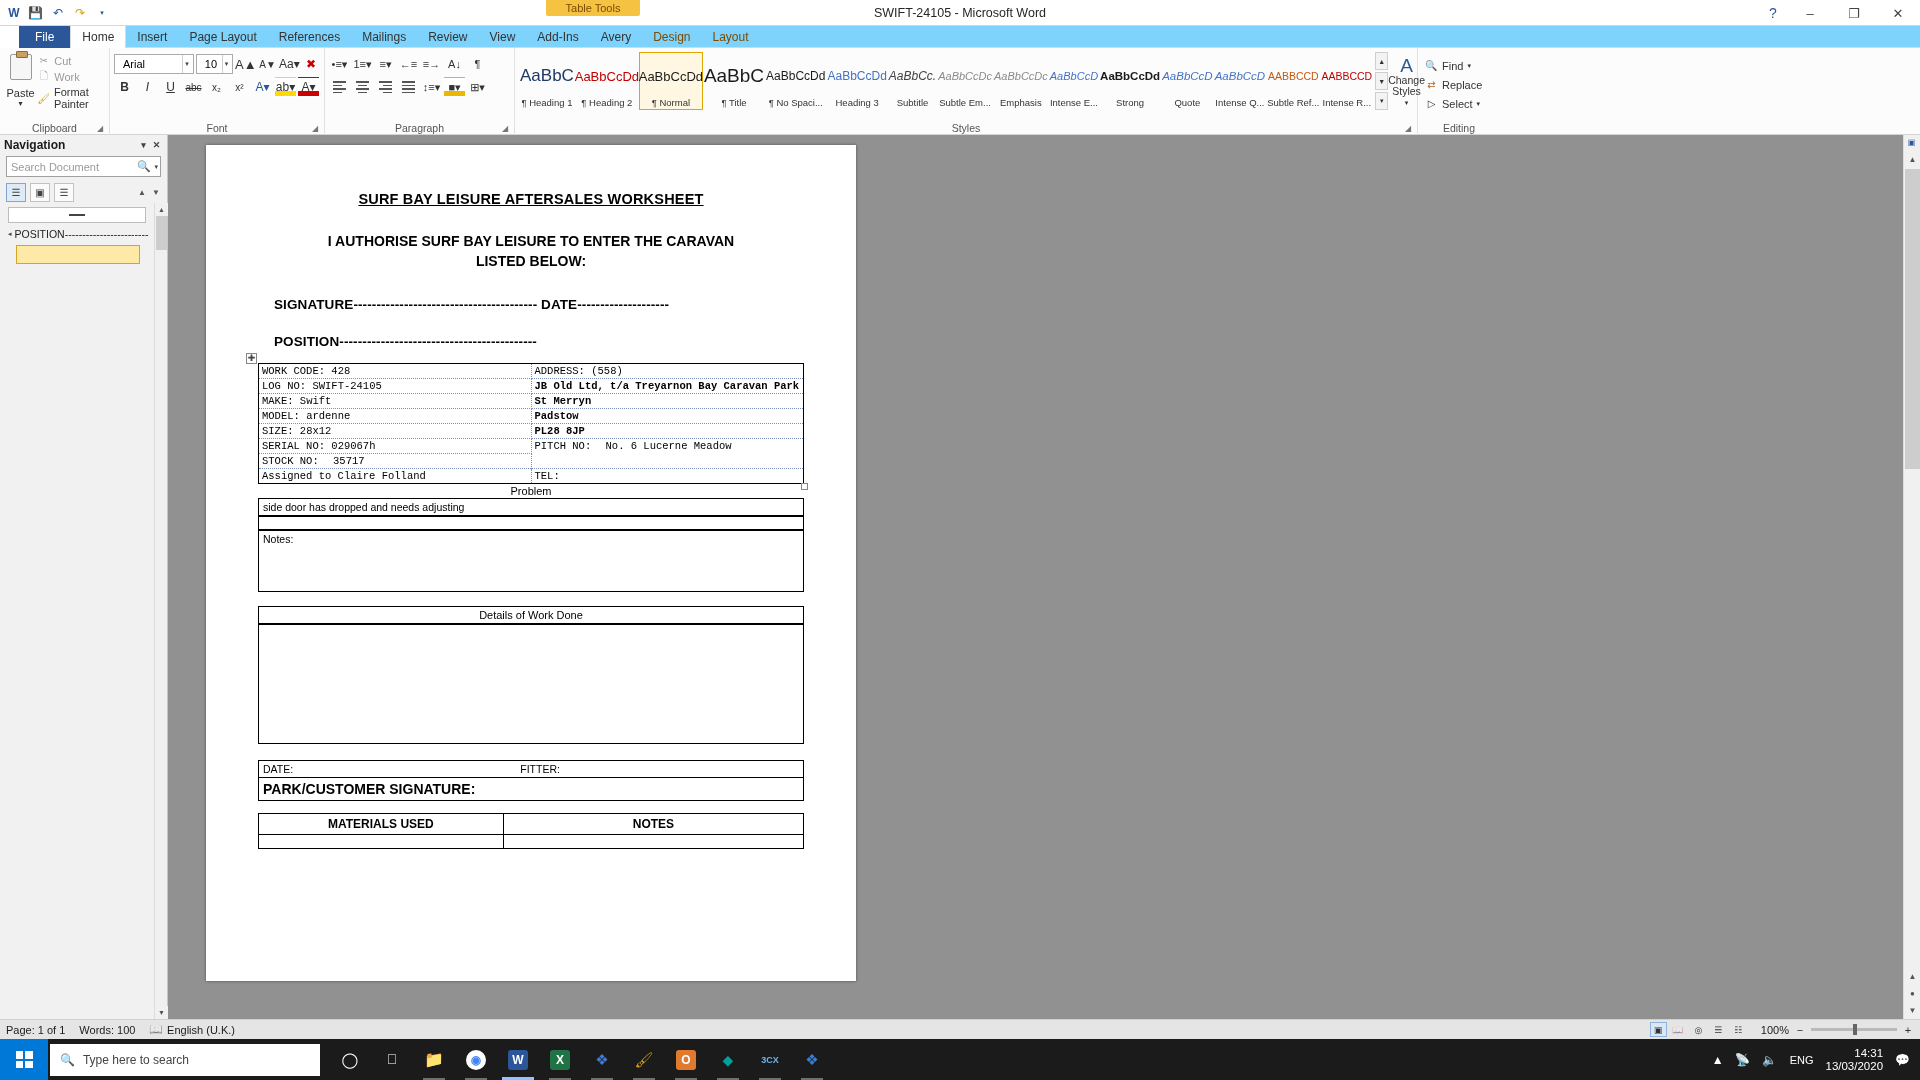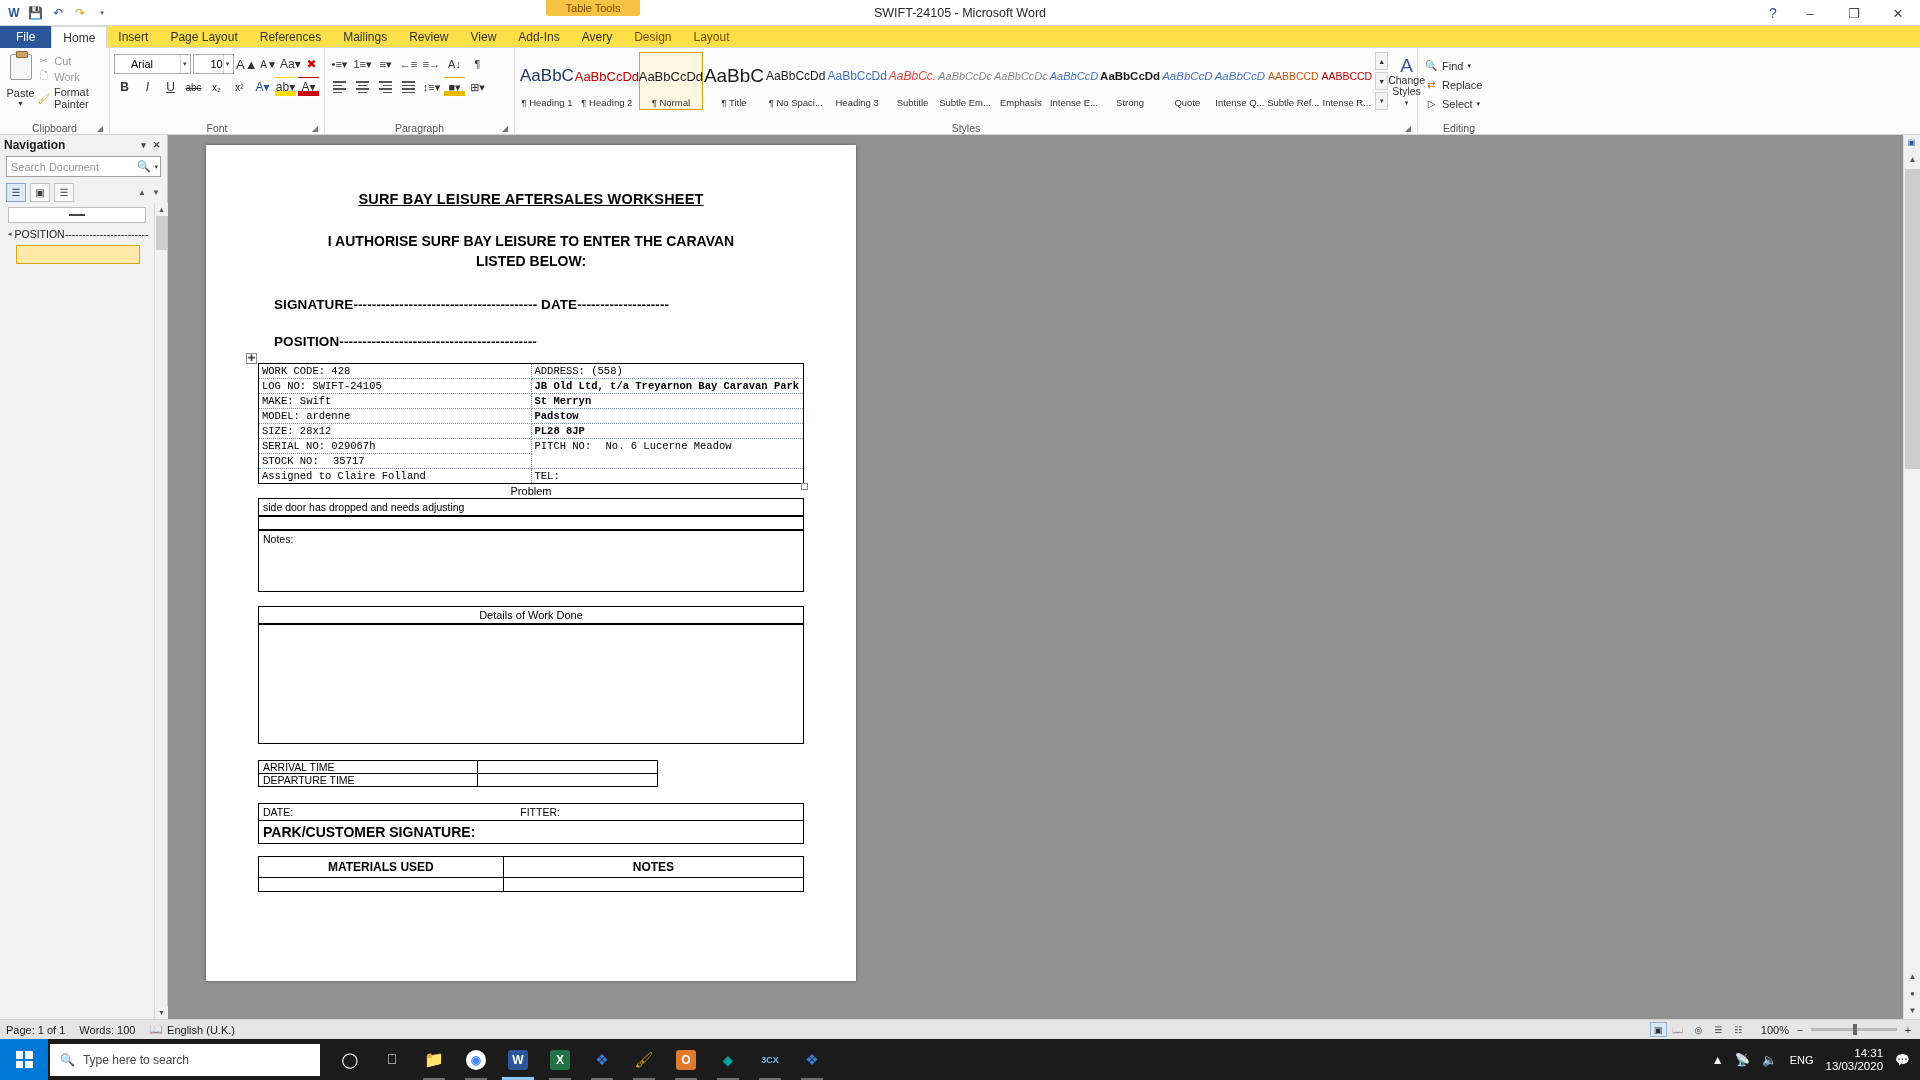--- a/index.html
+++ b/index.html
@@ -30,22 +30,22 @@
     position:absolute; left:546px; top:0; width:94px; height:16px;
     background:#f5c242; color:#7a4a06; font-size:11px; text-align:center; line-height:16px;
     border-radius:0 0 2px 2px;
   }
   .winbtns { position:absolute; right:0; top:0; display:flex; height:26px; align-items:center; }
   .winbtn { width:44px; height:26px; display:flex; align-items:center; justify-content:center; color:#444; font-size:13px; }
   .helpbtn { width:26px; height:26px; display:flex; align-items:center; justify-content:center; color:#2b579a; font-size:14px; margin-right:2px;}
 
   
   .ribbon-tabs {
-    height:22px; background:#fde047; display:flex; align-items:flex-start; font-size:12px;
-    border-bottom:1px solid #d9d9d9; flex:0 0 22px; position:relative;
+    height:22px; background:#7dd3fc; display:flex; align-items:center; font-size:12px;
+    border-bottom:1px solid #d9d9d9; flex:0 0 22px; position:relative;margin-left:19px;
   }
   .rtab { padding:3px 11px 3px 11px; line-height:16px; color:#333; cursor:default; }
   .rtab.file { background:#2b579a; color:#fff; padding:3px 16px; font-weight:normal; }
   .rtab.active { background:#ffffff; border:1px solid #d9d9d9; border-bottom:1px solid #fff; margin-bottom:-1px; }
   .rtab.tt { color:#7a4a06; }
 
   
   .ribbon {
     flex:0 0 87px; height:87px; background:#fcfcfc; border-bottom:1px solid #d4d4d4;
     display:flex; position:relative;
@@ -63,21 +63,21 @@
   .paste .lbl { font-size:11px; color:#333; margin-top:1px; }
   .paste .caret { font-size:8px; color:#333; }
   .clipitems { padding-top:4px; display:flex; flex-direction:column; gap:3px; font-size:11px; color:#9b9b9b; }
   .clipitem { display:flex; align-items:center; gap:4px; }
   .clipitem.active { color:#333; }
   .miniicon { width:13px; height:13px; display:inline-flex; align-items:center; justify-content:center; font-size:10px; }
 
   
   .g-font { width:215px; }
   .rowf { display:flex; align-items:center; gap:2px; margin-bottom:3px; }
-  .combo { height:20px; border:1px solid #ababab; background:#fff; font-size:11px; display:flex; align-items:center; padding:0 2px 0 16px; }
+  .combo { height:20px; border:1px solid #ababab; background:#fff; font-size:11px; display:flex; align-items:center; padding:0 2px 0 8px; }
   .combo .v { flex:1; overflow:hidden; white-space:nowrap; }
   .combo .ar { font-size:7px; color:#444; padding-left:2px; border-left:1px solid #d0d0d0; height:100%; display:flex; align-items:center; padding-right:2px;}
   .fbtn { width:21px; height:20px; display:flex; align-items:center; justify-content:center; font-size:12px; color:#333; border:1px solid transparent; }
   .fbtn.small { font-size:10px; }
 
   
   .g-par { width:190px; }
   .pbtn { width:21px; height:20px; display:flex; align-items:center; justify-content:center; font-size:11px; color:#333; border:1px solid transparent; position:relative; }
   .lines { display:flex; flex-direction:column; gap:2px; width:13px; }
   .lines i { display:block; height:1.5px; background:#555; }
@@ -372,21 +372,21 @@
         </div>
         <div class="sitem">
           <div class="sprev" style="font-size:12px;">AaBbCcDd</div>
           <div class="sname">¶ No Spaci...</div>
         </div>
         <div class="sitem">
           <div class="sprev" style="color:#4472c4;font-size:12px;">AaBbCcDd</div>
           <div class="sname">Heading 3</div>
         </div>
         <div class="sitem">
-          <div class="sprev" style="color:#ef4444;font-style:italic;font-size:12px;">AaBbCc.</div>
+          <div class="sprev" style="color:#404040;font-style:italic;font-size:12px;">AaBbCc.</div>
           <div class="sname">Subtitle</div>
         </div>
         <div class="sitem">
           <div class="sprev" style="color:#8a8a8a;font-style:italic;font-size:11px;">AaBbCcDc</div>
           <div class="sname">Subtle Em...</div>
         </div>
         <div class="sitem">
           <div class="sprev" style="color:#8a8a8a;font-style:italic;font-size:11px;">AaBbCcDc</div>
           <div class="sname">Emphasis</div>
         </div>
@@ -573,32 +573,20 @@
           <div class="bx">side door has dropped and needs adjusting</div>
           <div class="bx empty"></div>
           <div class="bx notes">
             <span>Notes:</span>
           </div>
 
           <div style="height:14px;"></div>
           <div class="bx center">Details of Work Done</div>
           <div class="bx work"></div>
 
-          <table class="times">
-            <tbody>
-                <tr>
-              <td class="lbl">ARRIVAL  TIME</td>
-              <td></td>
-            </tr>
-            <tr>
-              <td class="lbl">DEPARTURE  TIME</td>
-              <td></td>
-            </tr>
-          </tbody>
-            </table>
 
           <div class="happy">
             <div class="r1">
               <span class="a">DATE:</span>
               <span>FITTER:</span>
             </div>
             <div class="r3">PARK/CUSTOMER SIGNATURE:</div>
           </div>
 
           <div class="matwrap">

